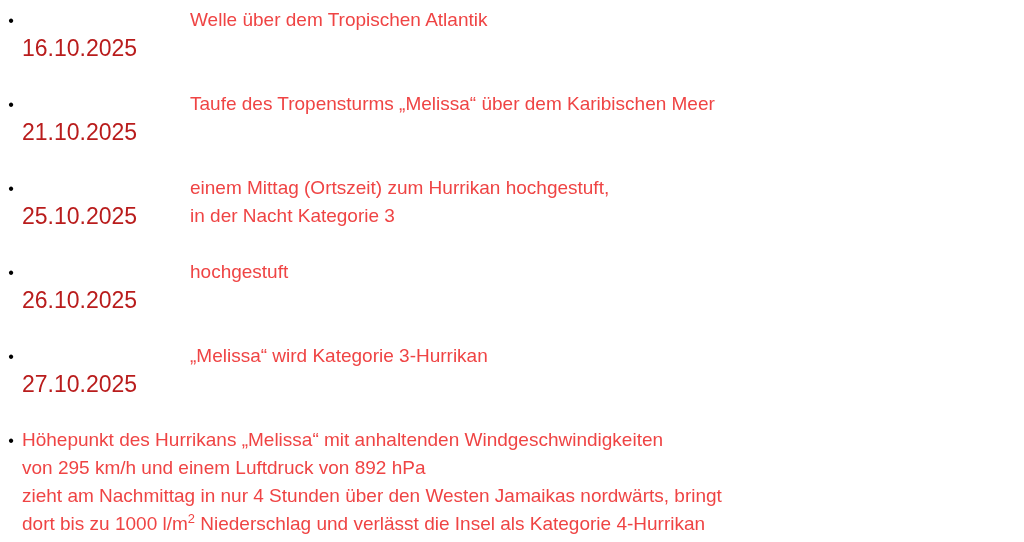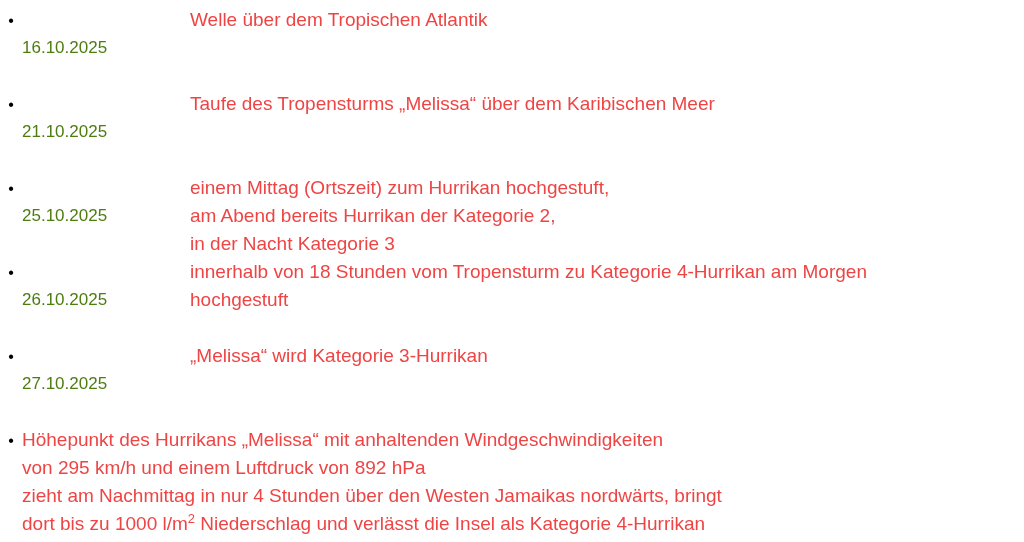--- a/index.html
+++ b/index.html
@@ -42,24 +42,24 @@
     padding-top: 0px;
   }
   .bullet-dot {
     display: inline-block;
     font-size: 16px;
     line-height: 28px;
   }
   .date-col {
     width: 168px;
     min-width: 168px;
-    font-size: 17px;
+    font-size: 23px;
     line-height: 28px;
     white-space: pre-line;
-    color: #4d7c0f;
+    color: #b91c1c;
   }
   .text-col {
     flex: 1;
     font-size: 19px;
     line-height: 28px;
     color: #ef4444;
   }
   .text-line {
     display: block;
     white-space: nowrap;
@@ -113,34 +113,32 @@
 
     <li class="entry">
       <div class="bullet-col">
         <span class="bullet-dot">•</span>
       </div>
       <div class="date-col">
         <span class="date-line">25.10.2025</span>
       </div>
       <div class="text-col">
         <span class="text-line">einem Mittag (Ortszeit) zum Hurrikan hochgestuft,</span>
-        <span class="text-line">am Abend bereits Hurrikan der Kategorie 2,</span>
         <span class="text-line">in der Nacht Kategorie 3</span>
       </div>
     </li>
 
     <li class="entry">
       <div class="bullet-col">
         <span class="bullet-dot">•</span>
       </div>
       <div class="date-col">
         <span class="date-line">26.10.2025</span>
       </div>
       <div class="text-col">
-        <span class="text-line">innerhalb von 18 Stunden vom Tropensturm zu Kategorie 4-Hurrikan am Morgen</span>
         <span class="text-line">hochgestuft</span>
       </div>
     </li>
 
     <li class="entry">
       <div class="bullet-col">
         <span class="bullet-dot">•</span>
       </div>
       <div class="date-col">
         <span class="date-line">27.10.2025</span>

